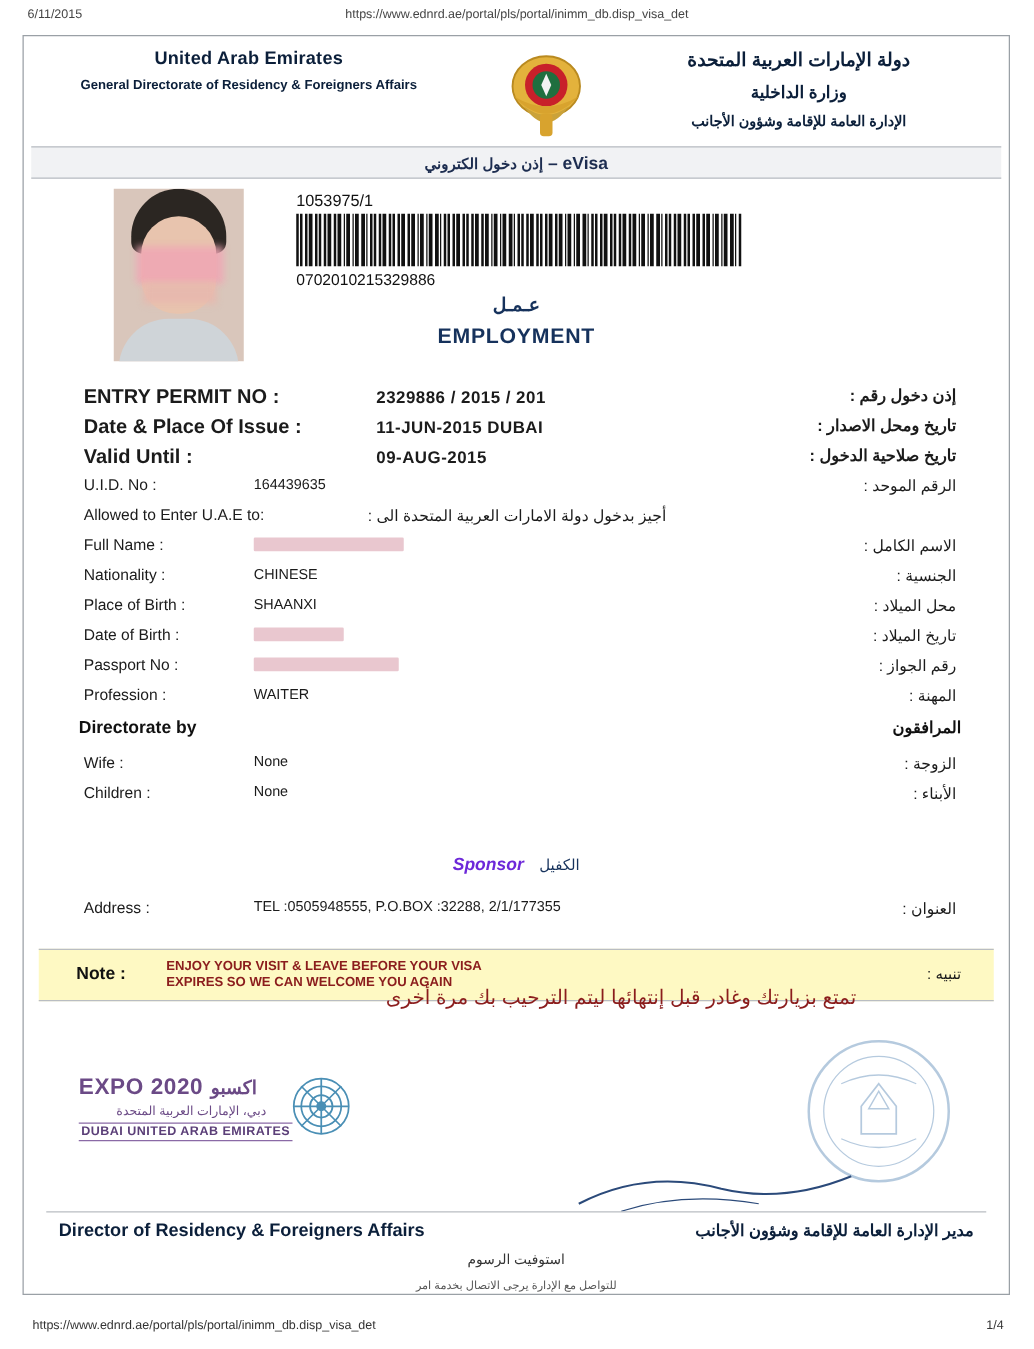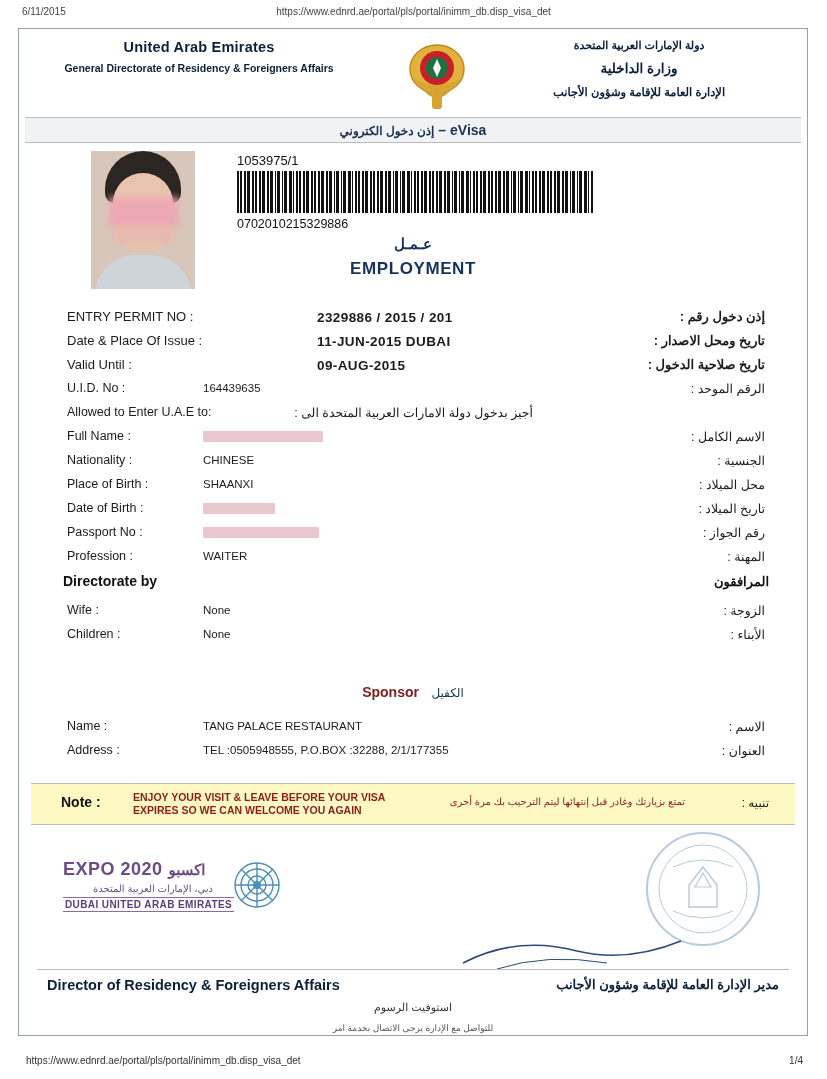--- a/index.html
+++ b/index.html
@@ -105,21 +105,21 @@
   .hdr-ar {
     position: absolute;
     right: 8px;
     top: 10px;
     width: 320px;
     text-align: center;
     direction: rtl;
     color: #0b1f3a;
   }
   .hdr-ar .l1 {
-    font-size: 11px;
+    font-size: 15px;
     font-weight: bold;
     margin-bottom: 8px;
   }
   .hdr-ar .l2 {
     font-size: 13.5px;
     font-weight: bold;
     margin-bottom: 9px;
   }
   .hdr-ar .l3 {
     font-size: 11.5px;
@@ -266,35 +266,34 @@
     height: 24px;
   }
   .row .lbl {
     position: absolute;
     left: 44px;
     top: 2px;
     font-size: 12.5px;
     color: #1b1b1b;
   }
   .row.bold .lbl {
-    font-weight: normal;
-    font-size: 13px;
+    font-weight: bold;
+    font-size: 16px;
   }
   .row .val {
     position: absolute;
     left: 180px;
     top: 3px;
     font-size: 11.5px;
     color: #1b1b1b;
   }
   .row .val.big {
     font-size: 13.5px;
     font-weight: bold;
     letter-spacing: .4px;
-    margin-left: 16px;
   }
   .row .val.ctr {
     left: 278px;
   }
   .row .arlbl {
     position: absolute;
     right: 38px;
     top: 2px;
     font-size: 12.5px;
     direction: rtl;
@@ -338,21 +337,22 @@
   
   .sponsor-title {
     position: relative;
     height: 30px;
     margin-top: 34px;
     text-align: center;
   }
   .sponsor-title .en {
     font-size: 14px;
     font-weight: bold;
-    color: #7f1d1d;
+    color: #6d28d9;
+    font-style: italic;
   }
   .sponsor-title .ar {
     font-size: 12px;
     margin-left: 8px;
     color: #16325c;
   }
 
   
   .note {
     position: relative;
@@ -375,22 +375,22 @@
     top: 7px;
     font-size: 10.5px;
     font-weight: bold;
     line-height: 13px;
     color: #8b1d1d;
     width: 300px;
   }
   .note .nar {
     position: absolute;
     right: 110px;
-    top: 12px;
-    font-size: 10px;
+    top: 28px;
+    font-size: 16px;
     direction: rtl;
     color: #8b1d1d;
   }
   .note .nar-label {
     position: absolute;
     right: 26px;
     top: 12px;
     font-size: 12px;
     direction: rtl;
     color: #1b1b1b;
@@ -735,25 +735,20 @@
           <div class="arlbl">الأبناء :</div>
         </div>
       </div>
 
     <div class="sponsor-title">
       <span class="en">Sponsor</span>
       <span class="ar">الكفيل</span>
     </div>
     <div class="fields" id="spn-rows">
         <div class="row">
-          <div class="lbl">Name :</div>
-          <div class="val">TANG PALACE RESTAURANT</div>
-          <div class="arlbl">الاسم :</div>
-        </div>
-        <div class="row">
           <div class="lbl">Address :</div>
           <div class="val">TEL :0505948555, P.O.BOX :32288, 2/1/177355</div>
           <div class="arlbl">العنوان :</div>
         </div>
       </div>
 
     <div class="note">
       <div class="nlabel">Note :</div>
       <div class="ntext">ENJOY YOUR VISIT &amp; LEAVE BEFORE YOUR VISA EXPIRES SO WE CAN WELCOME YOU AGAIN</div>
       <div class="nar">تمتع بزيارتك وغادر قبل إنتهائها ليتم الترحيب بك مرة أخرى</div>

